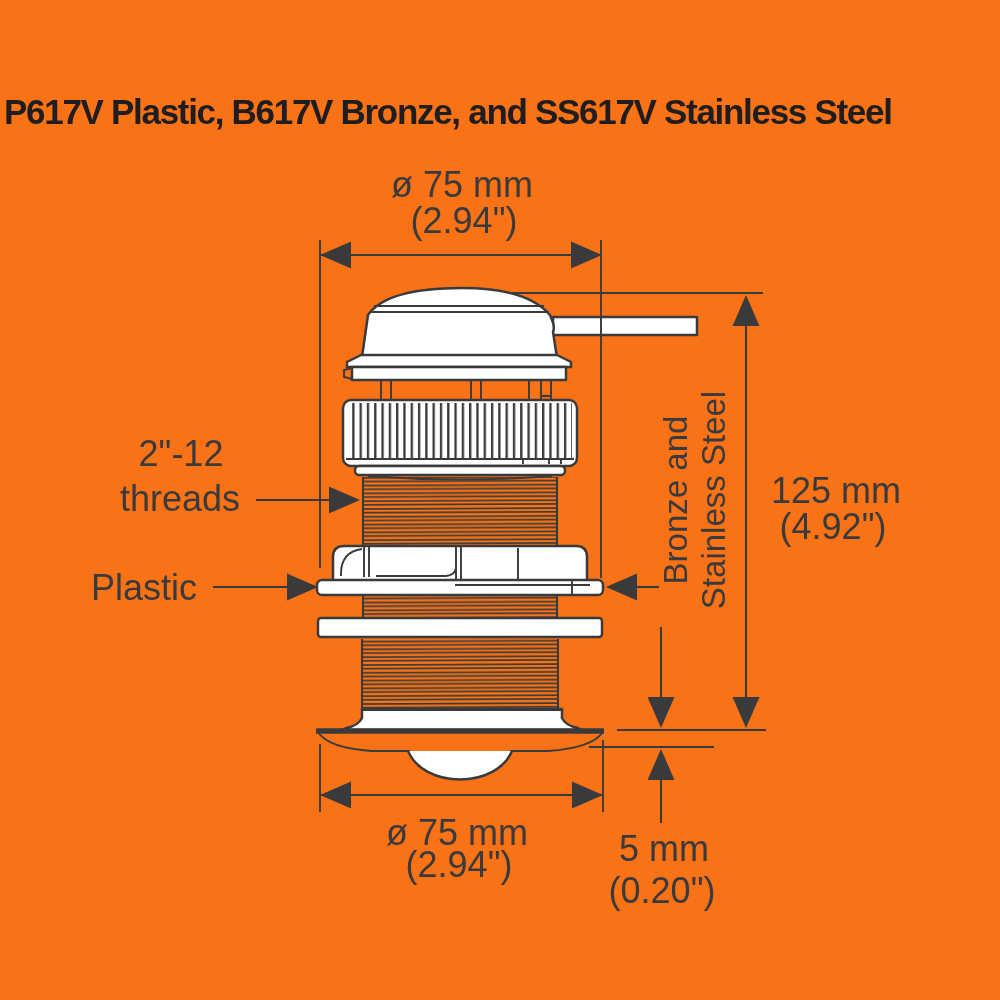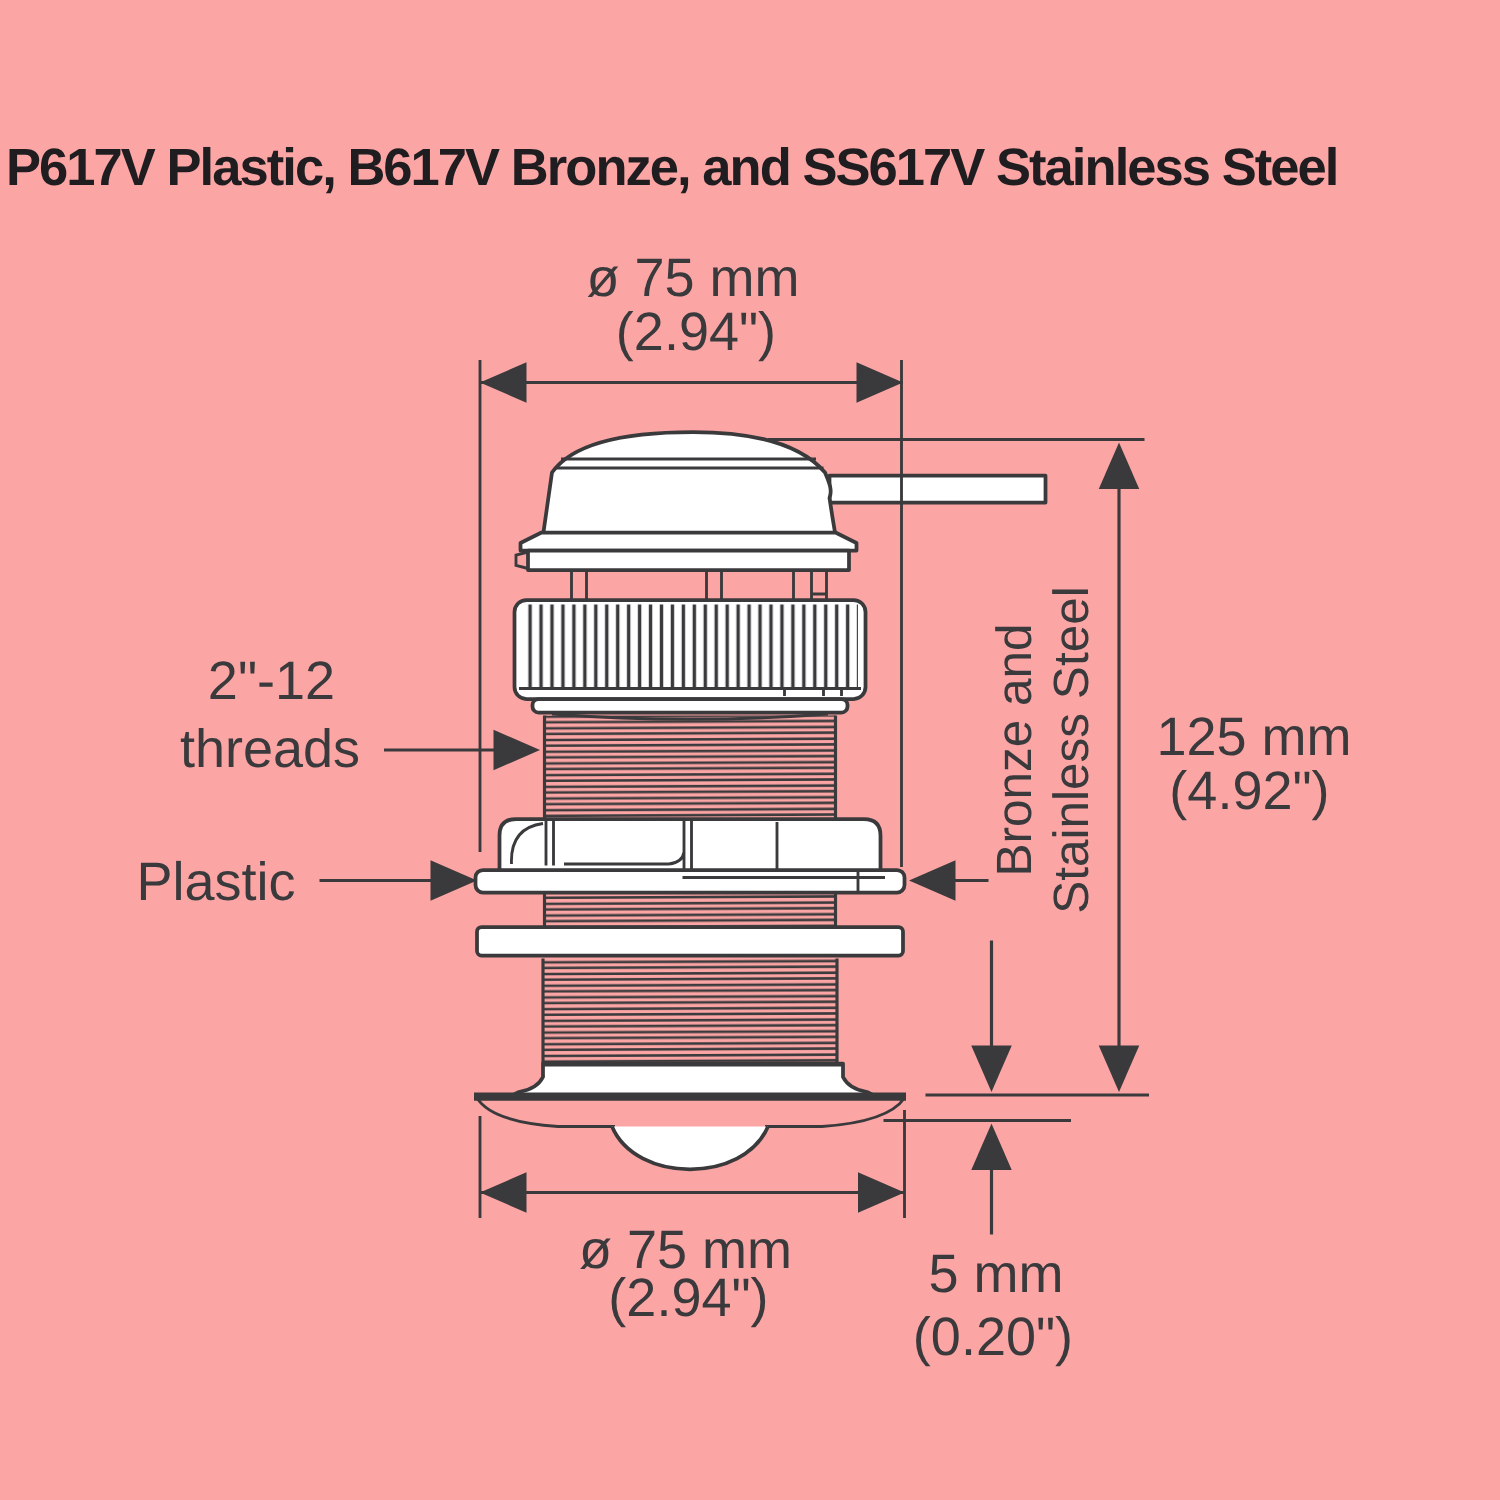--- a/index.html
+++ b/index.html
@@ -1,16 +1,16 @@
 <!DOCTYPE html>
 <html><head>
 <meta charset="utf-8">
 <style>
   html,body{margin:0;padding:0;background:#ffffff;}
-  .stage{position:relative;width:1000px;height:1000px;background:#fca5a5;overflow:hidden;
+  .stage{position:relative;width:1000px;height:1000px;background:#f97316;overflow:hidden;
          font-family:"Liberation Sans",sans-serif;}
   .title{position:absolute;left:4px;top:94px;width:994px;white-space:nowrap;
          font-size:35px;font-weight:bold;letter-spacing:-1.3px;color:#1f1d20;line-height:1;}
   svg{position:absolute;left:0;top:0;}
   .part{stroke:#3a3a3c;fill:#ffffff;stroke-width:2.5;stroke-linejoin:round;}
   .detail{stroke:#3a3a3c;fill:none;stroke-width:1.9;}
   .dim{stroke:#3a3a3c;fill:none;stroke-width:2.1;}
   .ext{stroke:#3a3a3c;fill:none;stroke-width:1.9;}
   .ah{fill:#3a3a3c;stroke:none;}
   .dim-text{fill:#3a3a3c;font-family:"Liberation Sans",sans-serif;font-size:36px;text-anchor:middle;}

